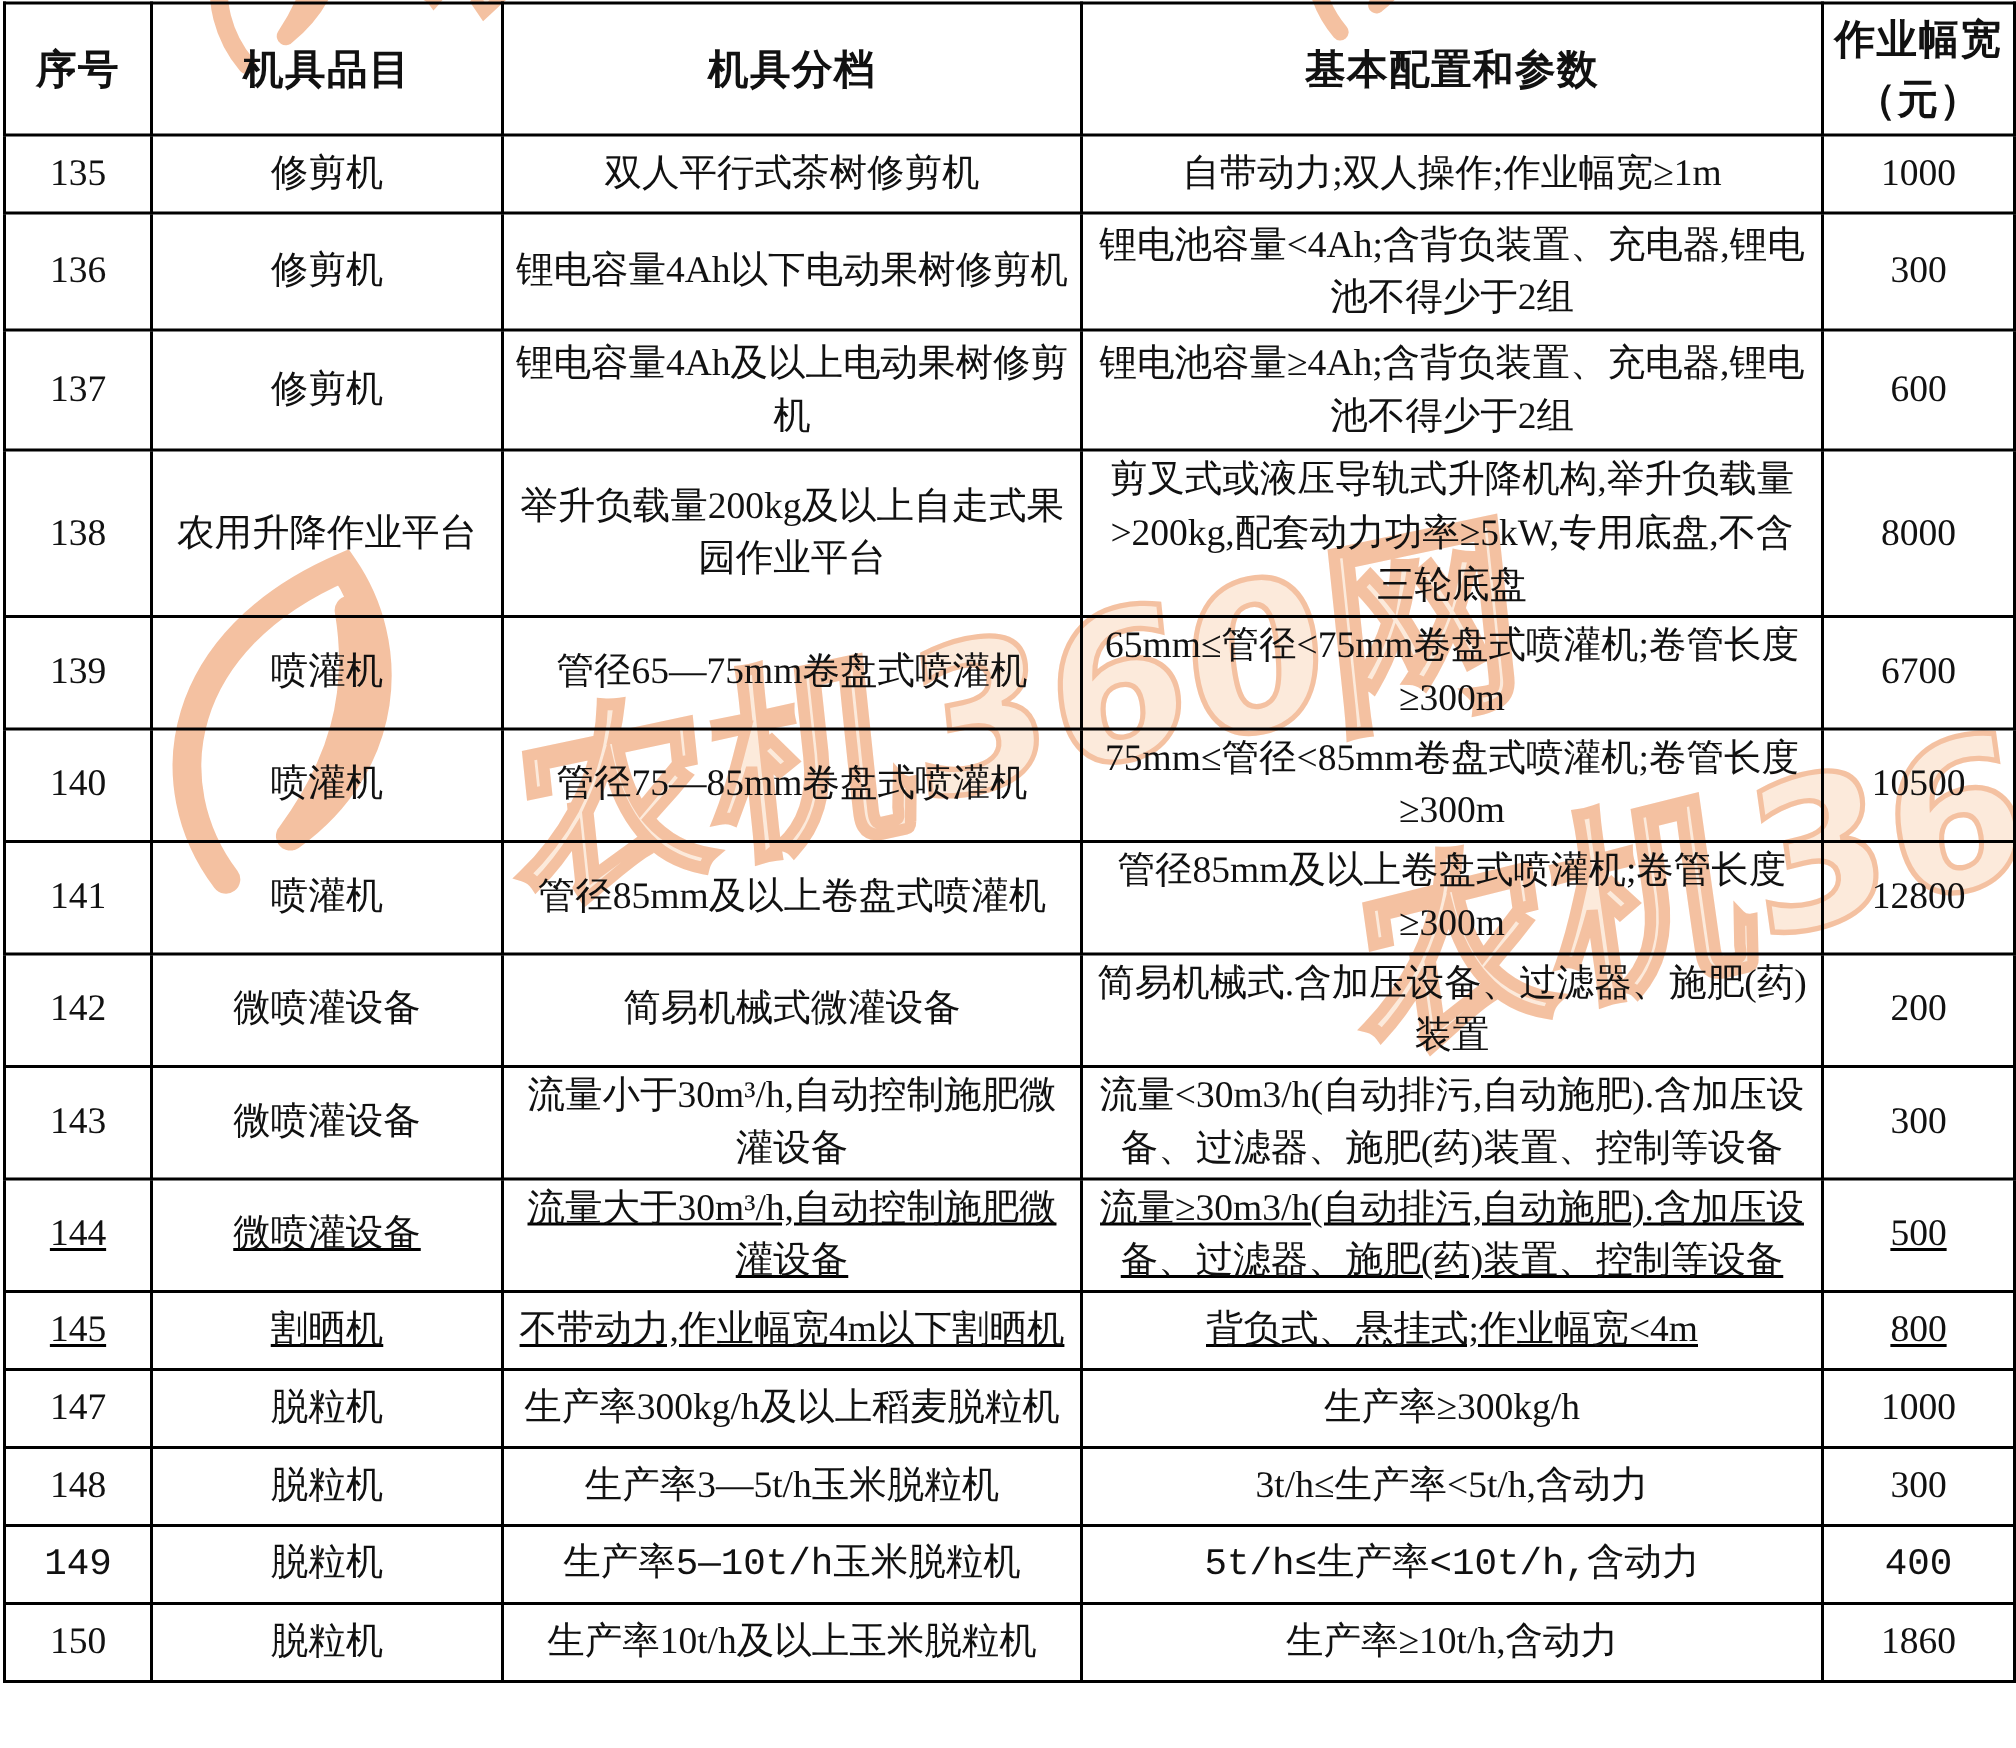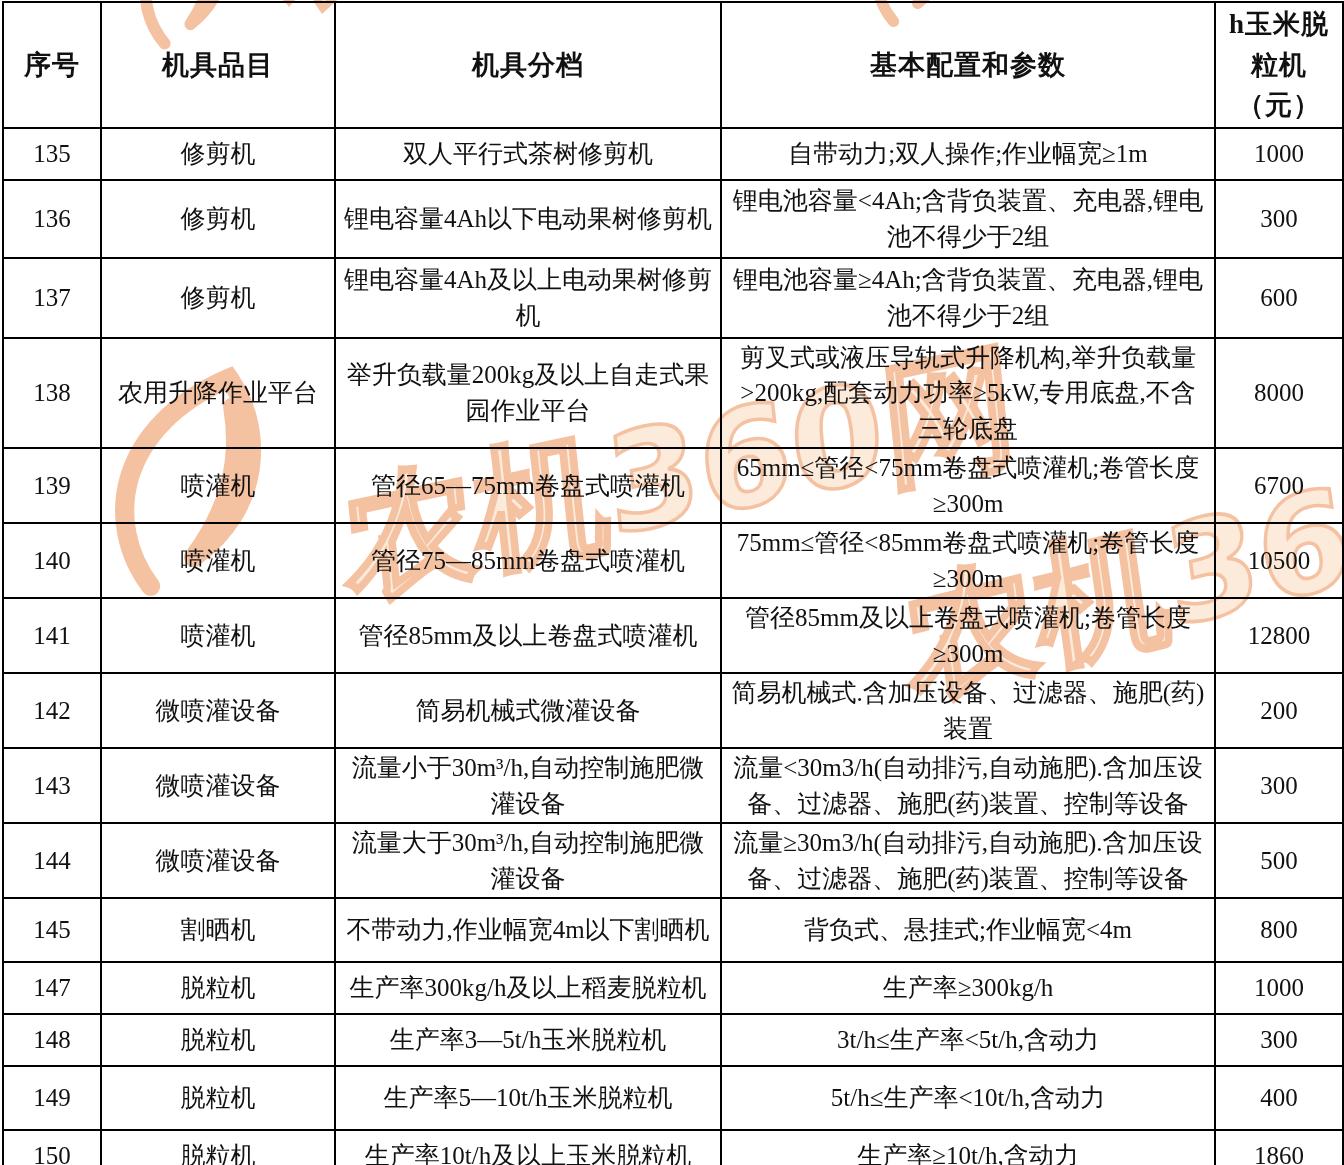--- a/index.html
+++ b/index.html
@@ -84,21 +84,21 @@
       <col style="width:386px">
       <col style="width:494px">
       <col style="width:128px">
     </colgroup>
     <thead>
       <tr>
         <th>序号</th>
         <th>机具品目</th>
         <th>机具分档</th>
         <th>基本配置和参数</th>
-        <th>h玉米脱粒机（元）</th>
+        <th>作业幅宽（元）</th>
       </tr>
     </thead>
     <tbody id="table-body">
         <tr style="height: 52px; padding-left: 33px;">
           <td>135</td>
           <td>修剪机</td>
           <td>双人平行式茶树修剪机</td>
           <td>自带动力;双人操作;作业幅宽≥1m</td>
           <td>1000</td>
         </tr>
@@ -151,49 +151,49 @@
           <td>简易机械式.含加压设备、过滤器、施肥(药)装置</td>
           <td>200</td>
         </tr>
         <tr style="height: 75px;">
           <td>143</td>
           <td>微喷灌设备</td>
           <td>流量小于30m³/h,自动控制施肥微灌设备</td>
           <td>流量&lt;30m3/h(自动排污,自动施肥).含加压设备、过滤器、施肥(药)装置、控制等设备</td>
           <td>300</td>
         </tr>
-        <tr style="height: 75px;">
+        <tr style="height: 75px; text-decoration: underline;">
           <td>144</td>
           <td>微喷灌设备</td>
           <td>流量大于30m³/h,自动控制施肥微灌设备</td>
           <td>流量≥30m3/h(自动排污,自动施肥).含加压设备、过滤器、施肥(药)装置、控制等设备</td>
           <td>500</td>
         </tr>
-        <tr style="height: 64px;">
+        <tr style="height: 52px; text-decoration: underline;">
           <td>145</td>
           <td>割晒机</td>
           <td>不带动力,作业幅宽4m以下割晒机</td>
           <td>背负式、悬挂式;作业幅宽&lt;4m</td>
           <td>800</td>
         </tr>
         <tr style="height: 52px;">
           <td>147</td>
           <td>脱粒机</td>
           <td>生产率300kg/h及以上稻麦脱粒机</td>
           <td>生产率≥300kg/h</td>
           <td>1000</td>
         </tr>
         <tr style="height: 52px; padding-left: 27px;">
           <td>148</td>
           <td>脱粒机</td>
           <td>生产率3—5t/h玉米脱粒机</td>
           <td>3t/h≤生产率&lt;5t/h,含动力</td>
           <td>300</td>
         </tr>
-        <tr style="height: 64px;">
+        <tr style="height: 52px; font-family: Liberation Mono, monospace;">
           <td>149</td>
           <td>脱粒机</td>
           <td>生产率5—10t/h玉米脱粒机</td>
           <td>5t/h≤生产率&lt;10t/h,含动力</td>
           <td>400</td>
         </tr>
         <tr style="height: 52px;">
           <td>150</td>
           <td>脱粒机</td>
           <td>生产率10t/h及以上玉米脱粒机</td>

